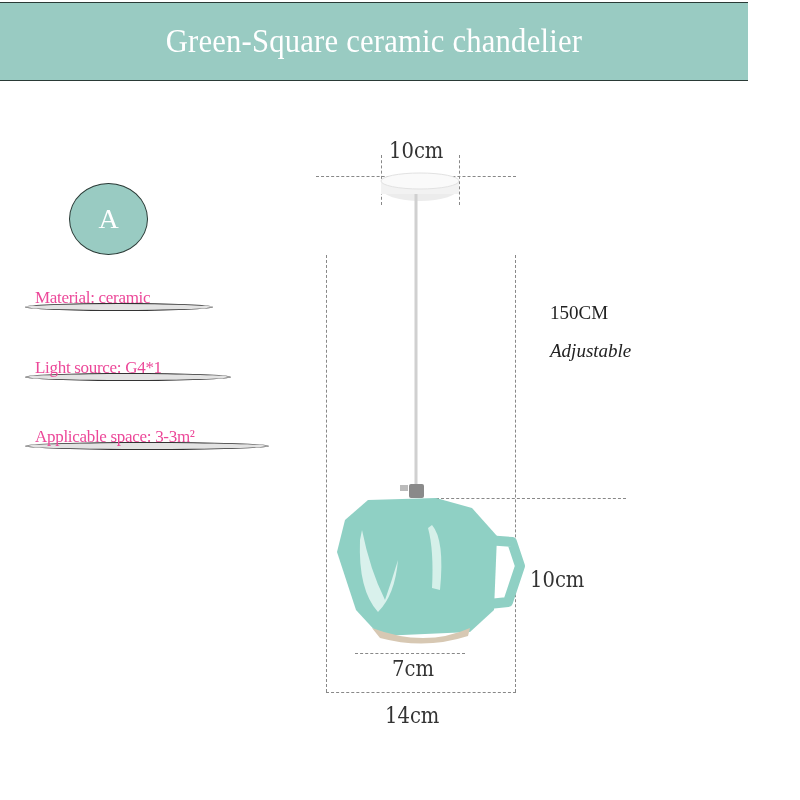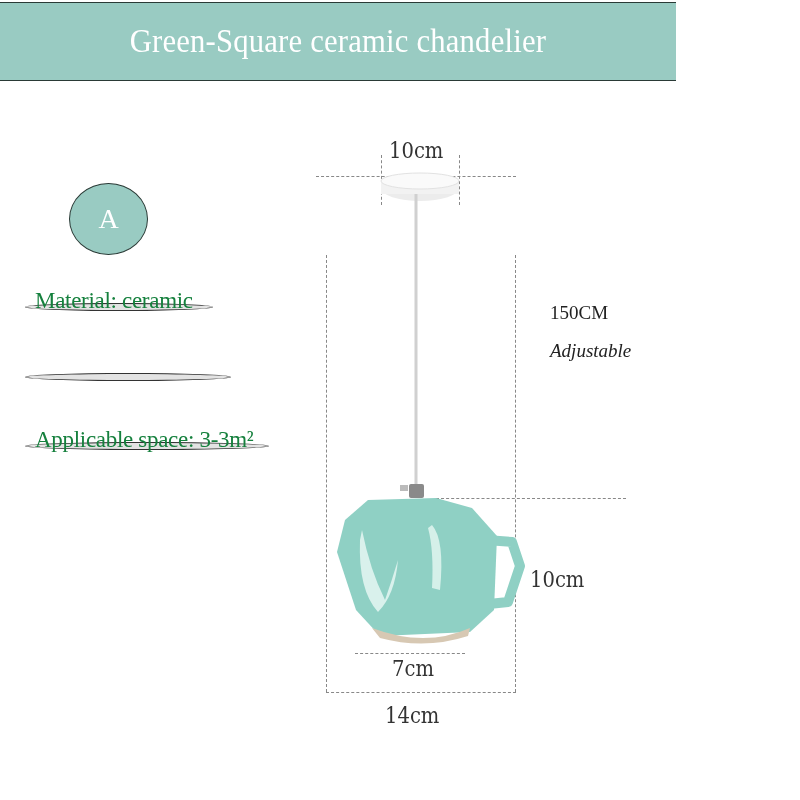--- a/index.html
+++ b/index.html
@@ -1,22 +1,22 @@
 <!DOCTYPE html>
 <html><head>
 <meta charset="utf-8">
 <style>
   html, body { margin: 0; padding: 0; }
   body { width: 800px; height: 800px; background: #ffffff; position: relative; overflow: hidden; font-family: "Liberation Serif", "DejaVu Serif", serif; }
-  .header { position: absolute; left: 0; top: 2px; width: 676px; height: 77px; background: #99cbc2; border-top: 1px solid #2a3a36; border-bottom: 1px solid #2a3a36; display: flex; align-items: center; justify-content: center; }
+  .header { position: absolute; left: 0; top: 2px; width: 748px; height: 77px; background: #99cbc2; border-top: 1px solid #2a3a36; border-bottom: 1px solid #2a3a36; display: flex; align-items: center; justify-content: center; }
   .header-title { color: #ffffff; font-size: 33px; letter-spacing: 0.2px; transform: scaleX(0.93); }
   .badge { position: absolute; left: 69px; top: 183px; width: 77px; height: 70px; border-radius: 50%; background: #99cbc2; border: 1px solid #2a3a36; display: flex; align-items: center; justify-content: center; }
   .badge span { color: #fff; font-size: 28px; }
   .spec { position: absolute; left: 25px; height: 22px; }
-  .spec .txt { position: absolute; left: 10px; top: 0; font-size: 23px; color: #15803d; white-space: nowrap; z-index: 2; letter-spacing: -0.3px; }
+  .spec .txt { position: absolute; left: 10px; top: 0; font-size: 17px; color: #ec4899; white-space: nowrap; z-index: 2; letter-spacing: -0.3px; }
   .spec .ellipse { position: absolute; left: 0; top: 15px; height: 6px; border-radius: 50%; background: #e3e3e3; border: 1px solid #333; z-index: 1; }
   .dim { position: absolute; font-family: "DejaVu Serif", serif; color: #333; font-size: 23px; transform: scaleX(0.85); transform-origin: left; }
   .note { position: absolute; font-size: 19px; color: #222; text-align: left; width: 140px; }
   .hline { position: absolute; height: 0; border-top: 1px dashed #888; }
   .vline { position: absolute; width: 0; border-left: 1px dashed #888; }
 </style>
 </head>
 <body>
 
 <div class="header">
@@ -25,20 +25,21 @@
 
 <div class="badge">
   <span>A</span>
 </div>
 
 <div class="spec" style="top:288px;width:190px;">
   <span class="txt">Material: ceramic</span>
   <span class="ellipse" style="width:186px;"></span>
 </div>
 <div class="spec" style="top:358px;width:206px;">
+  <span class="txt">Light source: G4*1</span>
   <span class="ellipse" style="width:204px;"></span>
 </div>
 <div class="spec" style="top:427px;width:244px;">
   <span class="txt">Applicable space: 3-3m²</span>
   <span class="ellipse" style="width:242px;"></span>
 </div>
 
 <div class="hline" style="left:316px;top:176px;width:200px;"></div>
 <div class="vline" style="left:381px;top:155px;height:50px;"></div>
 <div class="vline" style="left:459px;top:155px;height:50px;"></div>

